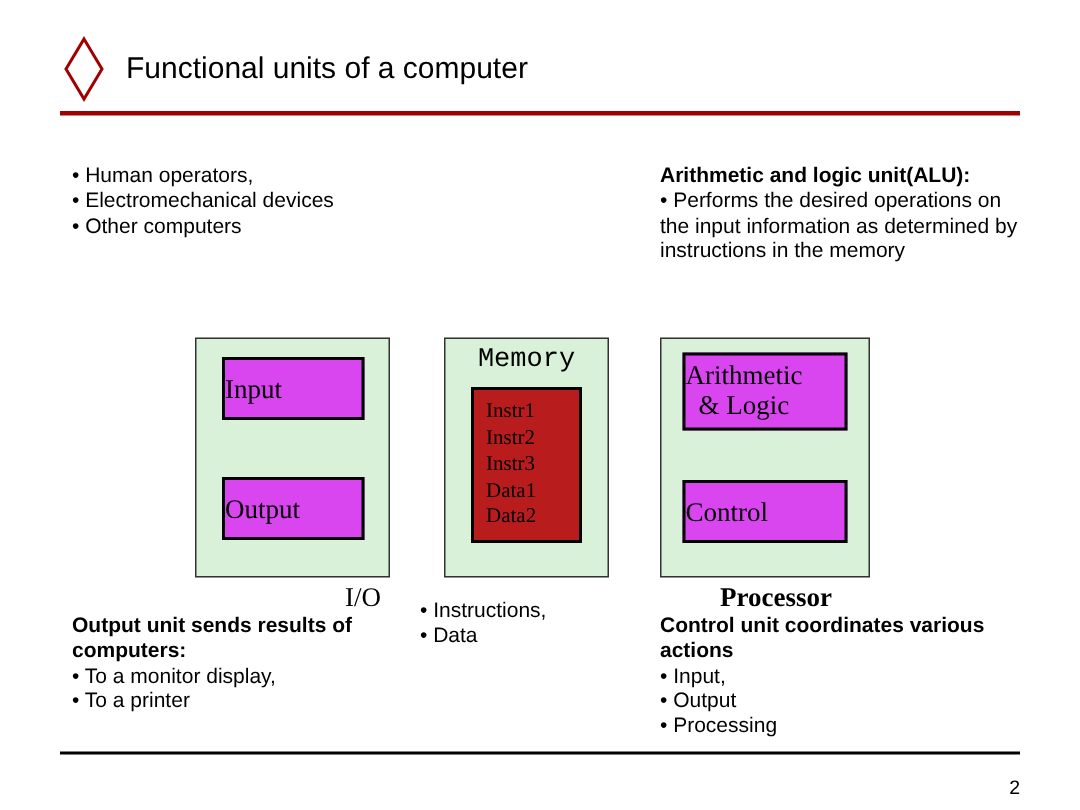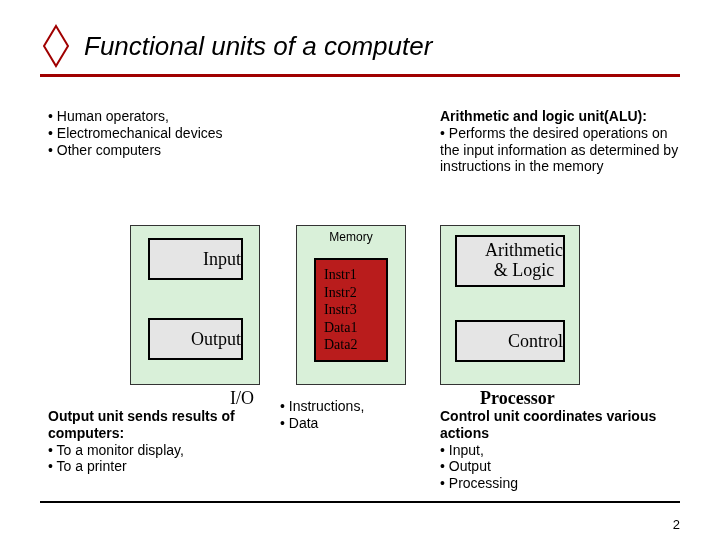--- a/index.html
+++ b/index.html
@@ -13,23 +13,22 @@
     position: relative;
     color: #000;
   }
   .title-row {
     display: flex;
     align-items: center;
     padding: 24px 0 0 42px;
   }
   .title {
     font-family: Arial, sans-serif;
-    font-size: 26px;
+    font-size: 20px;
     margin-left: 14px;
-    font-style: italic;
   }
   .hr1 {
     border: none;
     border-top: 3px solid #a00000;
     margin: 6px 40px 0 40px;
   }
   .hr2 {
     border: none;
     border-top: 2px solid #000;
     position: absolute;
@@ -58,33 +57,33 @@
   .textblock li::before { content: "• "; }
 
   
   .outer-box {
     position: absolute;
     background: #d9f0d9;
     border: 1px solid #333;
   }
   .inner-box {
     position: absolute;
-    background: #e5e5e5;
+    background: #d946ef;
     border: 2px solid #000;
     text-align: center;
     font-family: "Times New Roman", serif;
     font-size: 18px;
     display: flex;
     align-items: center;
-    justify-content: flex-end;
+    justify-content: flex-start;
   }
 
   .mem-title {
-    font-family: Liberation Sans, sans-serif;
-    font-size: 12px;
+    font-family: Liberation Mono, monospace;
+    font-size: 18px;
     text-align: center;
   }
   .mem-inner {
     position: absolute;
     border: 2px solid #000;
     background: #b91c1c;
     font-family: "Times New Roman", serif;
     font-size: 14px;
     padding: 6px 8px;
     line-height: 1.25;

